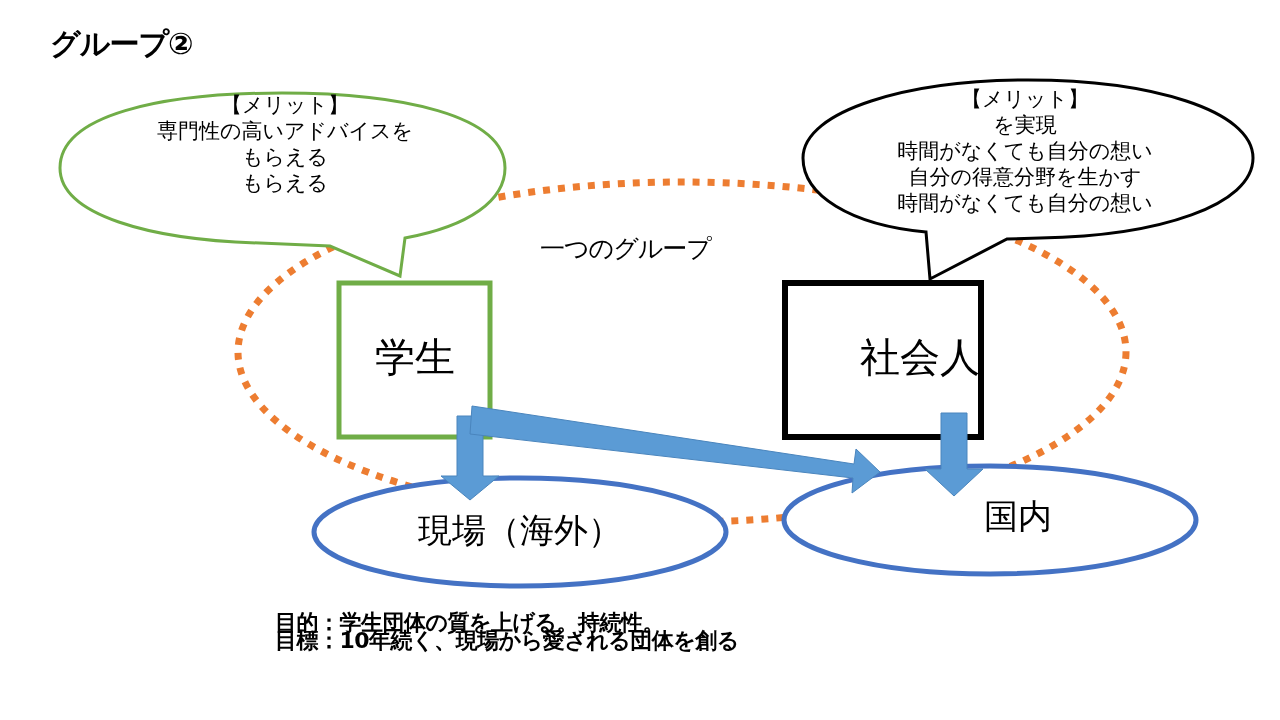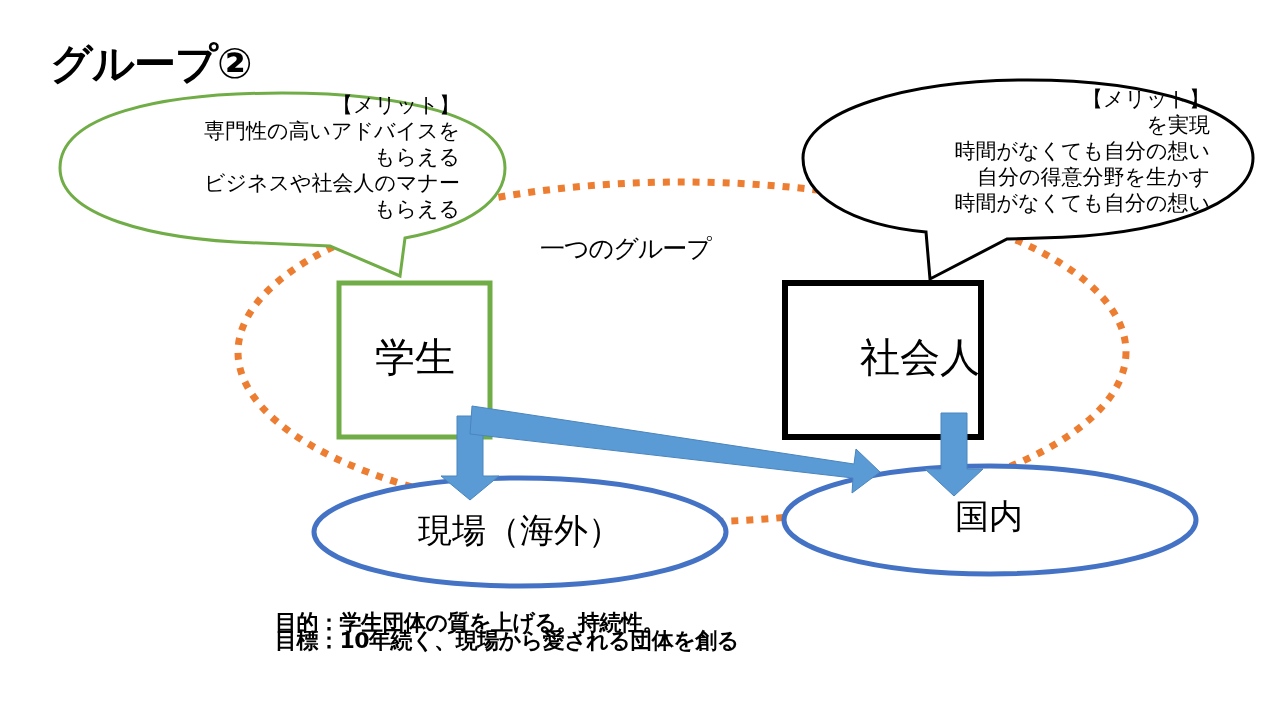--- a/index.html
+++ b/index.html
@@ -1,30 +1,30 @@
 <!DOCTYPE html>
 <html><head>
 <meta charset="utf-8">
 <style>
   html, body { margin: 0; padding: 0; background: #ffffff; }
   body { width: 1280px; height: 720px; position: relative; overflow: hidden;
          font-family: "DejaVu Sans", "Liberation Sans", sans-serif; color: #000; }
   svg.diagram { position: absolute; left: 0; top: 0; width: 1280px; height: 720px; }
   .abs { position: absolute; }
-  .title { left: 50px; top: 36px; font-size: 42px; font-weight: bold; letter-spacing: -1px; }
-  .bubble-text { font-size: 21px; line-height: 26px; text-align: right; white-space: nowrap; }
+  .title { left: 50px; top: 24px; font-size: 30px; font-weight: bold; letter-spacing: -1px; }
+  .bubble-text { font-size: 21px; line-height: 26px; text-align: center; white-space: nowrap; }
   .bubble-left { left: 110px; top: 92px; width: 350px; }
   .bubble-right { left: 840px; top: 86px; width: 370px; }
   .group-label { left: 540px; top: 232px; font-size: 25px; font-weight: normal; letter-spacing: -1px; }
   .box-label { font-size: 40px; text-align: center; }
   .student-label { left: 340px; top: 330px; width: 150px; }
   .worker-label { left: 783px; top: 330px; width: 197px; text-align: right; }
   .oval-label { font-size: 34px; text-align: center; }
   .overseas-label { left: 320px; top: 508px; width: 400px; }
-  .domestic-label { left: 789px; top: 494px; width: 400px; }
+  .domestic-label { left: 818px; top: 494px; width: 400px; }
   .footer { left: 275px; font-size: 22px; font-weight: bold; letter-spacing: -0.5px; }
   .footer-1 { top: 608px; }
   .footer-2 { top: 626px; }
 </style>
 </head>
 <body>
 
 <svg class="diagram" viewBox="0 0 1280 720">
 
   <ellipse cx="682" cy="352" rx="444" ry="170" fill="none" stroke="#ed7d31" stroke-width="7" stroke-dasharray="7 8"></ellipse>
@@ -47,21 +47,20 @@
 
   <polygon points="941,413 967,413 967,469 983,469 954,496 925,469 941,469" fill="#5b9bd5" stroke="#4a85bd" stroke-width="1"></polygon>
 </svg>
 
 <div class="abs title">グループ②</div>
 
 <div class="abs bubble-text bubble-left">
   <div>【メリット】</div>
   <div>専門性の高いアドバイスを</div>
   <div>もらえる</div>
-  <div>ビジネスや社会人のマナー</div>
   <div>もらえる</div>
 </div>
 
 <div class="abs bubble-text bubble-right">
   <div>【メリット】</div>
   <div>を実現</div>
   <div>時間がなくても自分の想い</div>
   <div>自分の得意分野を生かす</div>
   <div>時間がなくても自分の想い</div>
 </div>

